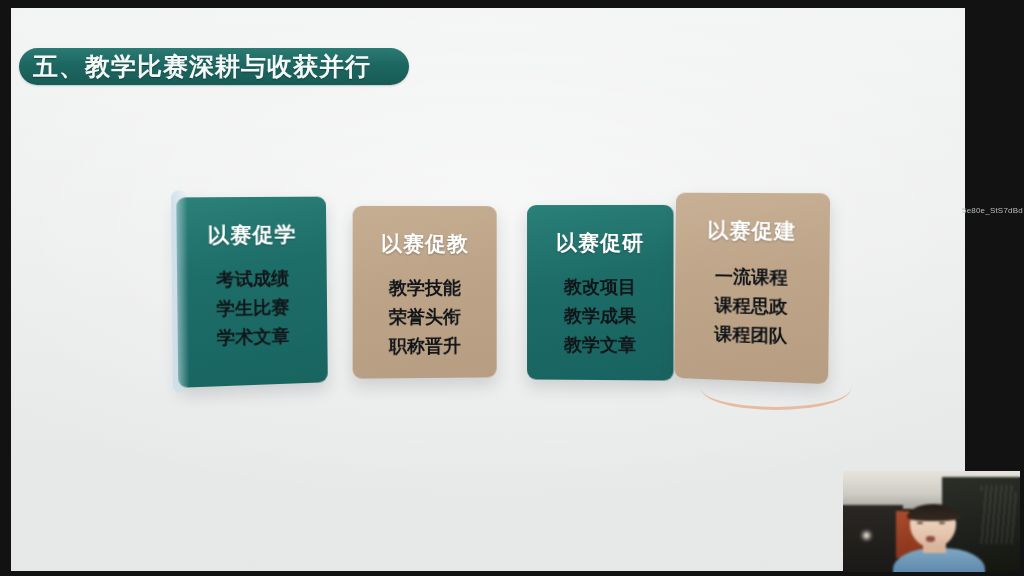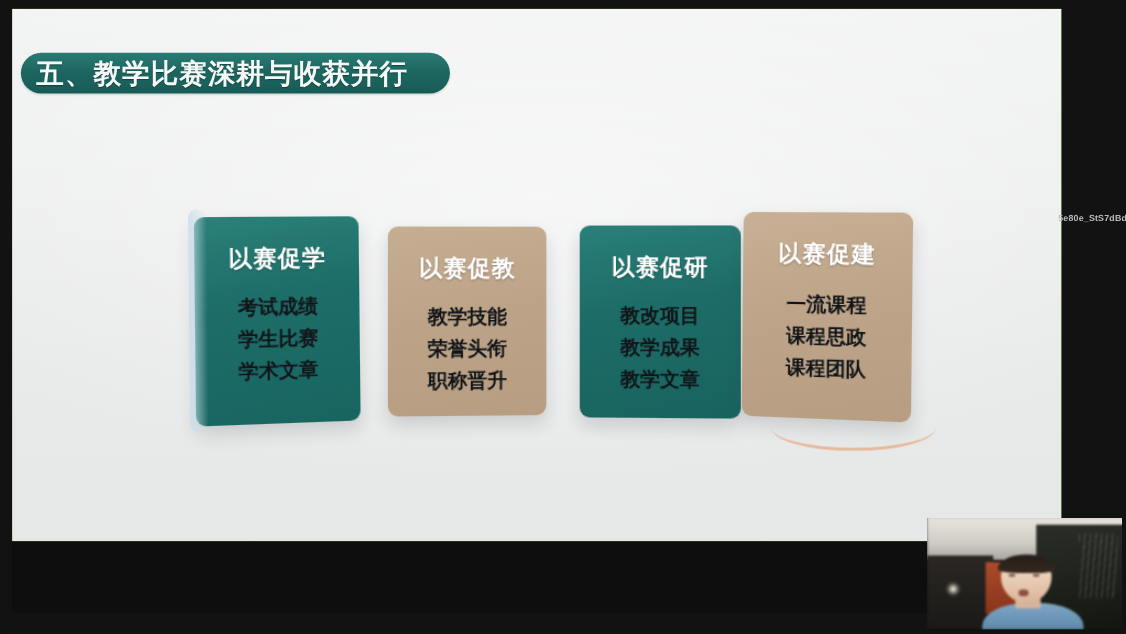--- a/index.html
+++ b/index.html
@@ -26,22 +26,22 @@
   .bar-right  { left: 965px; top: 0; width: 59px; height: 576px; }
   .bar-top    { left: 0;   top: 0; width: 1024px; height: 8px; }
   .bar-bottom { left: 0;   top: 557px; width: 1024px; height: 19px; }
 
   
   #slide {
     position: absolute;
     left: 11px;
     top: 8px;
     width: 954px;
-    height: 484px;
-    background: #4d7c0f;
+    height: 563px;
+    background: #be185d;
     overflow: hidden;
   }
   
   #slide::after {
     content: "";
     position: absolute;
     inset: 0;
     background:
       radial-gradient(120% 90% at 50% 35%, rgba(255,255,255,.55) 0%, rgba(255,255,255,0) 60%),
       linear-gradient(180deg, #f2f3f3 0%, #e9eaea 55%, #e6e7e7 100%);
@@ -150,29 +150,28 @@
     width: 150px; height: 40px;
     border-bottom: 3px solid rgba(228,128,66,.45);
     border-radius: 50%;
     filter: blur(.6px);
   }
 
   
   .watermark {
     position: absolute;
     left: 962px;
-    top: 194px;
+    top: 206px;
     width: 62px;
     font-size: 8px;
     color: #b9bcbe;
     font-family: "Liberation Sans", "DejaVu Sans", sans-serif;
     letter-spacing: .2px;
     white-space: nowrap;
     overflow: hidden;
-    font-weight: bold;
   }
 
   
   .webcam {
     position: absolute;
     left: 843px;
     top: 471px;
     width: 177px;
     height: 101px;
     overflow: hidden;

